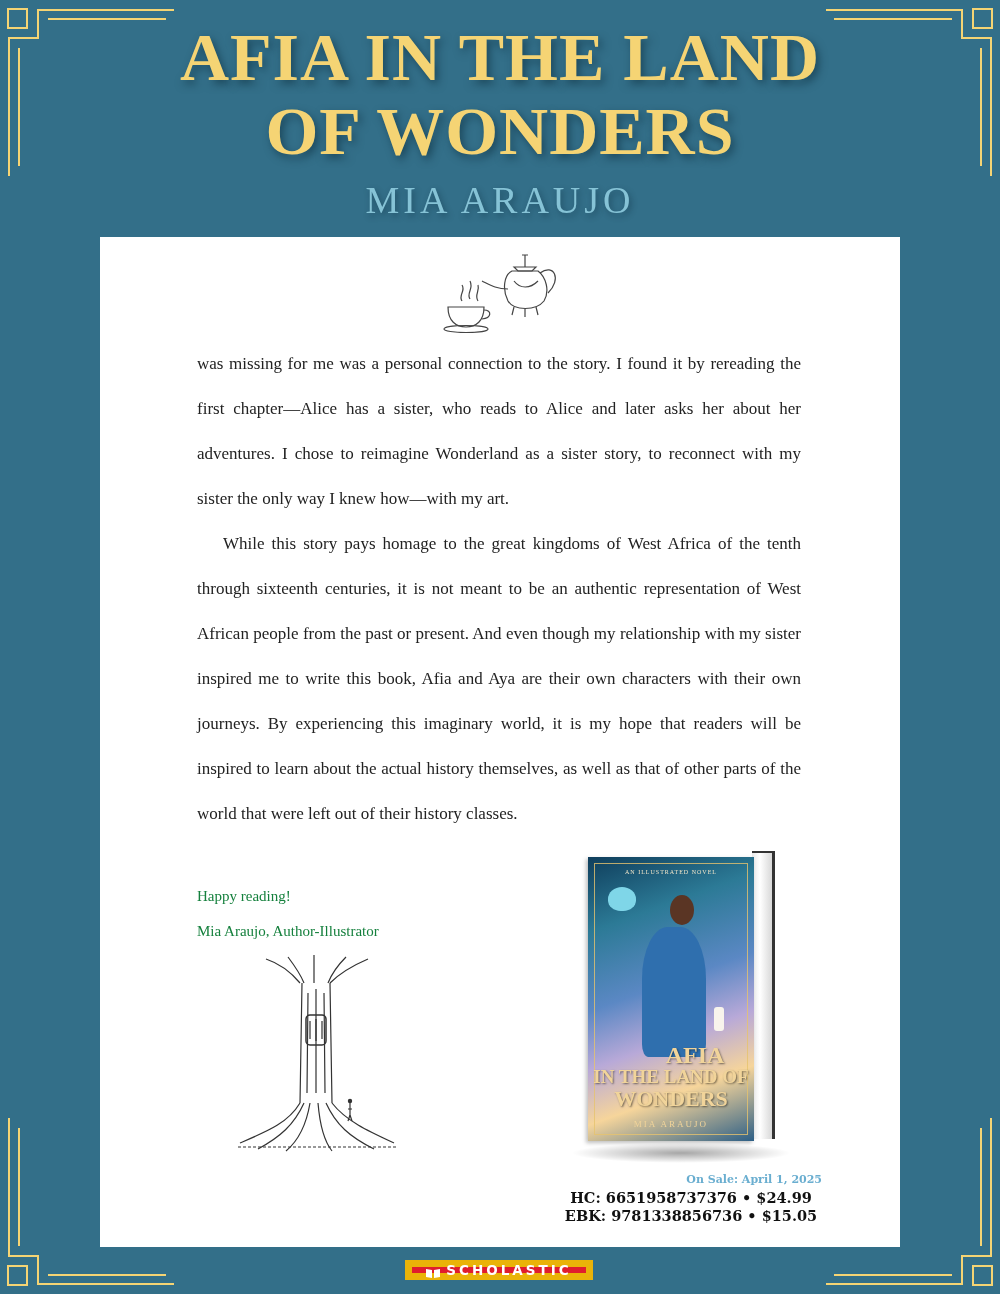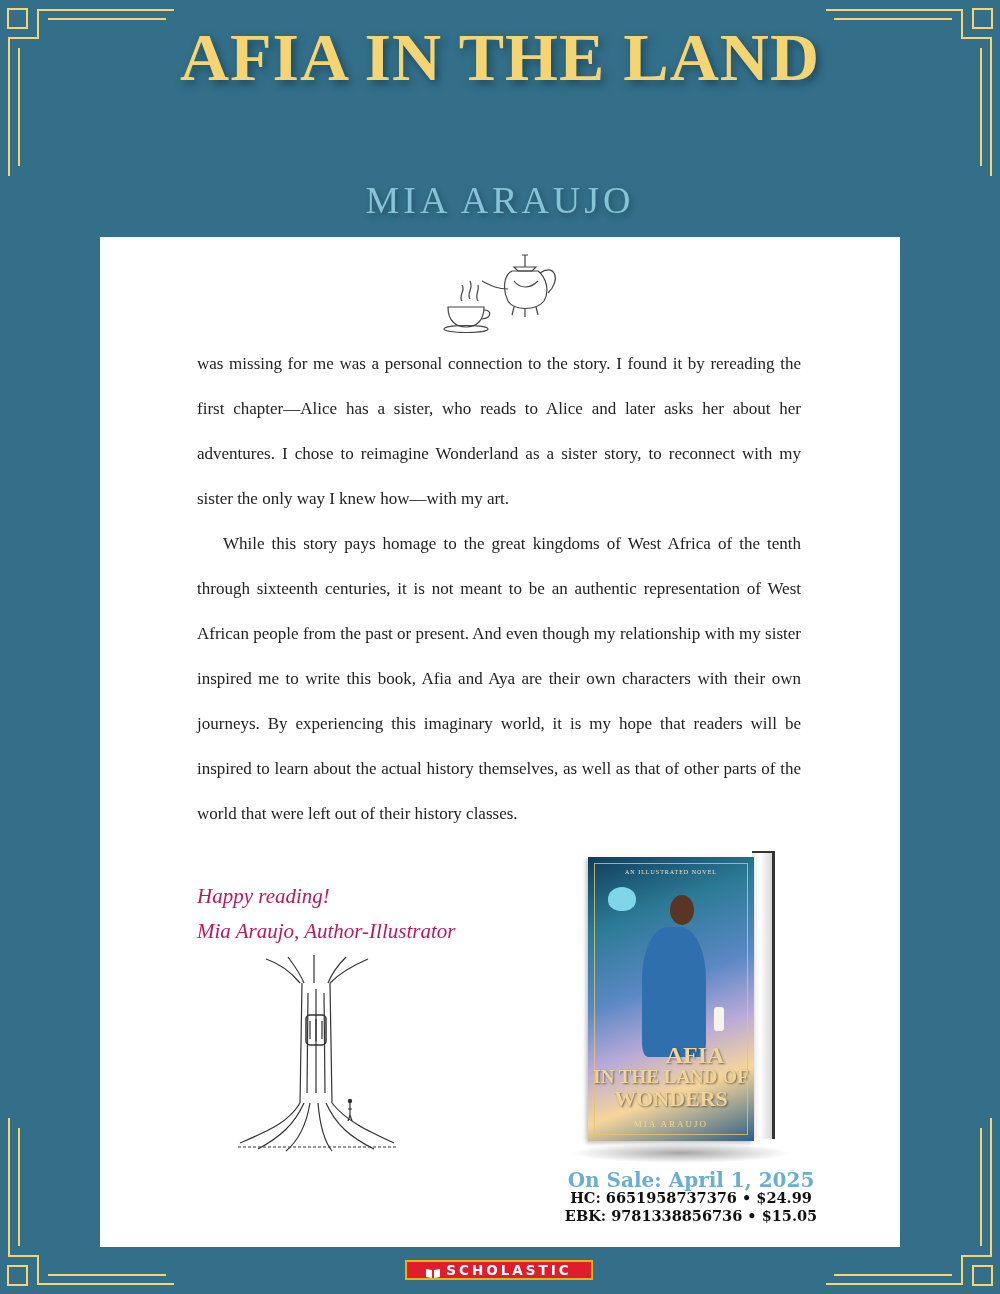--- a/index.html
+++ b/index.html
@@ -52,21 +52,21 @@
     color: #222;
     font-size: 17px;
     line-height: 45px;
     text-align: justify;
     font-family: "Liberation Serif", "DejaVu Serif", serif;
   }
   .body-text p { margin: 0; }
   .body-text p.indent { text-indent: 26px; }
   .closing {
     position: absolute; left: 97px; top: 642px;
-    font-size: 21px; color: #be185d; line-height: 35px; font-style: italic;
+    font-size: 15px; color: #15803d; line-height: 35px;
   }
   .closing div { white-space: nowrap; }
 
   .tree-art { position: absolute; left: 128px; top: 716px; width: 175px; height: 200px; }
 
   .book {
     position: absolute; left: 466px; top: 612px; width: 232px; height: 300px;
   }
   .book-shadow {
     position: absolute; left: 5px; bottom: -14px; width: 220px; height: 20px;
@@ -121,27 +121,27 @@
     font-size: 9px; letter-spacing: 2px; color: #f1d49a;
   }
 
   .sale-info {
     position: absolute; left: 460px; top: 934px; width: 262px; text-align: center;
     font-family: "DejaVu Serif", "Liberation Serif", serif;
     font-weight: bold;
     font-size: 14.5px;
     line-height: 18px;
   }
-  .sale-date { color: #6aaed0; font-size: 20px; }
+  .sale-date { color: #6aaed0; font-size: 11px; text-align: right; }
   .sale-line { color: #111; }
 
   .publisher-logo {
     position: absolute; left: 405px; top: 1260px; width: 188px; height: 20px;
     background: #e01d2d;
-    border: 2px solid #eab308;
+    border: 7px solid #eab308;
     display: flex; align-items: center; justify-content: center;
     color: #fff; font-family: "DejaVu Sans", "Liberation Sans", sans-serif;
     font-weight: bold; font-size: 13.5px; letter-spacing: 3px;
     box-sizing: border-box;
   }
   .publisher-logo .book-icon {
     width: 14px; height: 10px; margin-right: 6px; position: relative;
   }
 </style>
 </head>
@@ -183,20 +183,21 @@
       <rect x="8" y="9" width="19" height="19"></rect>
       <polyline points="9,176 9,38 38,38 38,10 174,10"></polyline>
       <line x1="19" y1="48" x2="19" y2="166"></line>
       <line x1="48" y1="19" x2="166" y2="19"></line>
     </g>
   </svg>
 </div>
 
 <h1 class="title">
   <span>AFIA IN THE LAND</span>
+  <span>OF WONDERS</span>
 </h1>
 <div class="author-header">MIA ARAUJO</div>
 
 <div class="panel">
 
   <div class="teapot-art">
     <svg viewBox="0 0 125 88" width="125" height="88">
       <g fill="none" stroke="#444" stroke-width="1.2">
 
         <path d="M22,56 C18,50 26,46 22,40 M30,54 C26,48 34,44 30,36 M38,56 C34,50 40,46 38,40"></path>

